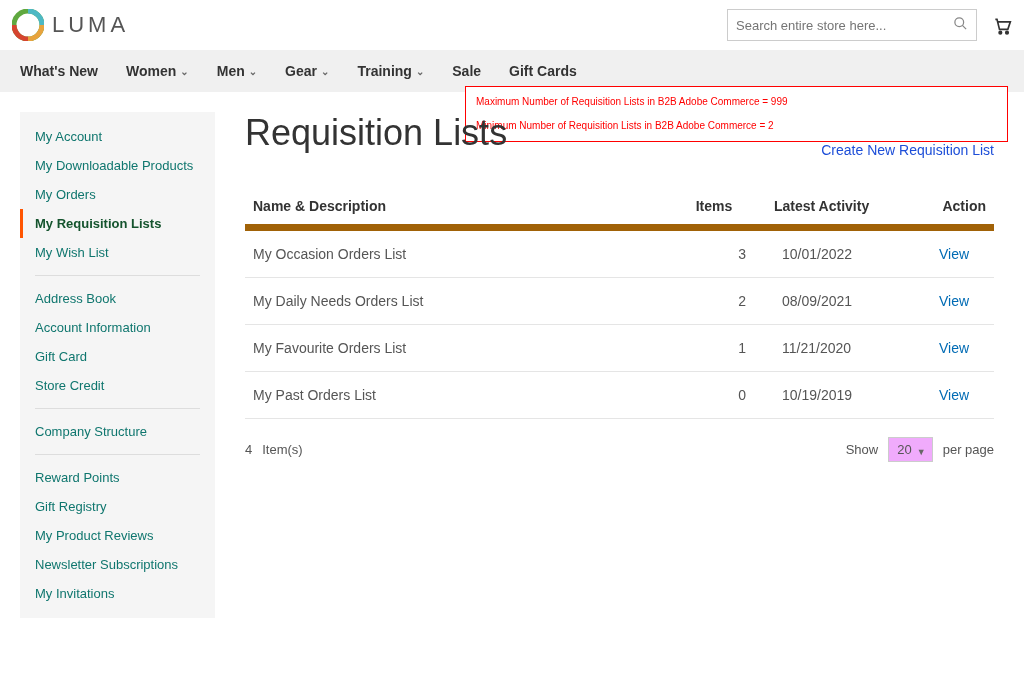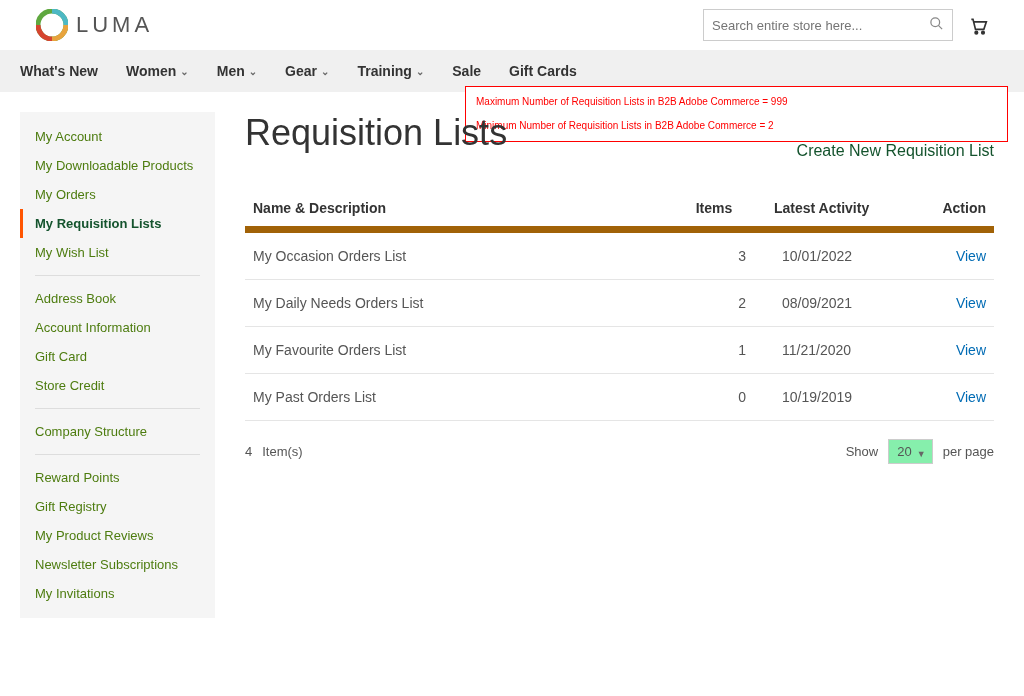--- a/index.html
+++ b/index.html
@@ -1,60 +1,60 @@
 <!DOCTYPE html>
 <html><head>
 <meta charset="utf-8">
 <style>
 * { margin: 0; padding: 0; box-sizing: border-box; }
 body { font-family: 'Helvetica Neue', Helvetica, Arial, sans-serif; font-size: 14px; color: #333; background: #fff; }
 
-.header { display: flex; align-items: center; padding: 0 36px; height: 50px; }
+.header { display: flex; align-items: center; padding: 0 12px; height: 50px; }
 .logo { display: flex; align-items: center; gap: 8px; }
 .logo-icon { width: 32px; height: 32px; }
 .logo-text { font-size: 22px; font-weight: 500; letter-spacing: 4px; color: #555; }
 .header-right { margin-left: auto; display: flex; align-items: flex-end; gap: 15px; }
 .search-box { display: flex; align-items: center; border: 1px solid #ccc; height: 32px; width: 250px; padding: 0 8px; }
 .search-box input { border: none; outline: none; flex: 1; font-size: 13px; color: #999; }
 .search-icon { color: #888; font-size: 15px; }
 .cart-icon { font-size: 20px; color: #333; cursor: pointer; }
 
 .nav-bar { background: #f0f0f0; padding: 0 20px; height: 42px; display: flex; align-items: center; gap: 28px; }
 .nav-item { font-size: 14px; font-weight: 600; color: #333; cursor: pointer; display: flex; align-items: center; gap: 4px; }
 .nav-chevron { font-size: 10px; color: #666; }
 
 .annotation-box { position: absolute; left: 465px; top: 86px; width: 543px; border: 1px solid #ff0000; padding: 8px 10px; background: #fff; }
 .annotation-line { color: #ff0000; font-size: 10px; line-height: 1.4; }
 .annotation-line:first-child { margin-bottom: 10px; }
 
 .main-container { display: flex; padding: 20px; gap: 20px; position: relative; }
 
 .sidebar { width: 195px; background: #f5f5f5; padding: 10px 0; }
-.sidebar-item { padding: 7px 15px; font-size: 13px; color: #4d7c0f; cursor: pointer; }
+.sidebar-item { padding: 7px 15px; font-size: 13px; color: #0f766e; cursor: pointer; }
 .sidebar-item.active { font-weight: 700; color: #14532d; border-left: 3px solid #ff5501; padding-left: 12px; }
 .sidebar-divider { border-top: 1px solid #ddd; margin: 8px 15px; }
 
 .content { flex: 1; padding: 0 10px; }
 .page-title-row { display: flex; align-items: flex-start; margin-bottom: 30px; }
 .page-title { font-size: 36px; font-weight: 300; color: #333; }
-.create-link { margin-left: auto; margin-top: 30px; color: #14532d; font-size: 16px; cursor: pointer; }
+.create-link { margin-left: auto; margin-top: 30px; color: #1d4ed8; font-size: 14px; cursor: pointer; }
 
 .table { width: 100%; border-collapse: collapse; }
 .table thead th { text-align: left; padding: 10px 8px; font-weight: 700; font-size: 14px; color: #333; border-bottom: 7px solid #a16207; }
 .table thead th.col-items { text-align: center; }
 .table thead th.col-action { text-align: right; }
 .table tbody td { padding: 15px 8px; border-bottom: 1px solid #e5e5e5; font-size: 14px; color: #555; }
 .table tbody td.col-items { text-align: right; }
-.table tbody td.col-action { text-align: right; }
+.table tbody td.col-action { text-align: center; }
 .view-link { color: #006bb4; cursor: pointer; }
 
 .table-footer { display: flex; align-items: center; margin-top: 18px; font-size: 13px; color: #555; }
 .item-count { display: flex; gap: 10px; }
 .pager { margin-left: auto; display: flex; align-items: center; gap: 10px; }
-.page-select { border: 1px solid #ccc; background: #86efac; padding: 4px 20px 4px 8px; font-size: 13px; position: relative; display: inline-flex; align-items: flex-end; }
+.page-select { border: 1px solid #ccc; background: #f0abfc; padding: 4px 20px 4px 8px; font-size: 13px; position: relative; display: inline-flex; align-items: flex-end; }
 .page-select .chev { font-size: 9px; position: absolute; right: 6px; color: #666; }
 </style>
 </head>
 <body>
 
 <div class="header">
   <div class="logo">
     <svg class="logo-icon" viewBox="0 0 32 32">
       <circle cx="16" cy="16" r="14" fill="none" stroke="#5fa83f" stroke-width="5"></circle>
       <path d="M 16 2 A 14 14 0 0 1 30 16" fill="none" stroke="#4db8c4" stroke-width="5"></path>

